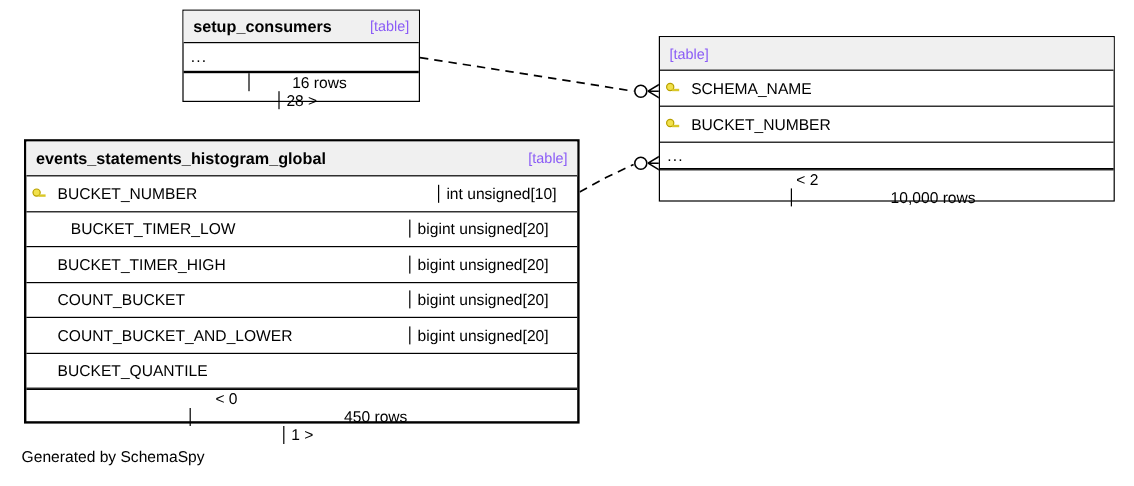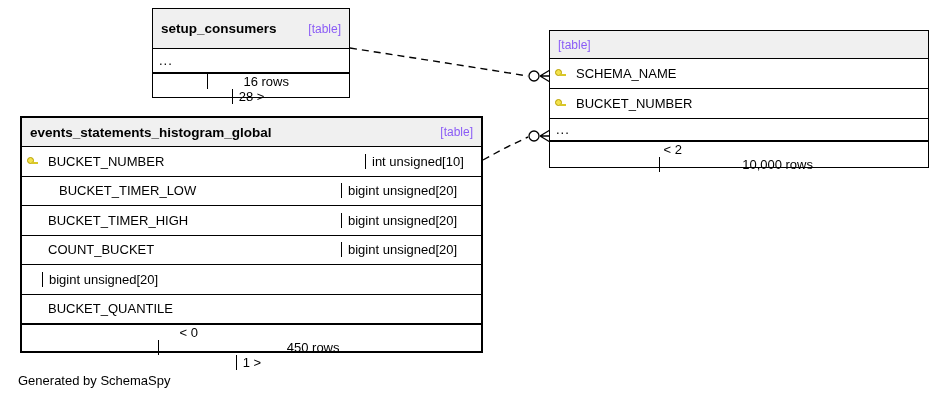--- a/index.html
+++ b/index.html
@@ -152,21 +152,21 @@
     <path d="M 350 48 L 440 62 L 528 76" stroke="#000000" stroke-width="1.4" fill="none" stroke-dasharray="7,5"></path>
     <circle cx="534" cy="76" r="5" fill="#ffffff" stroke="#000000" stroke-width="1.3"></circle>
     <path d="M 540 76 L 550 70 M 540 76 L 550 82 M 540 76 L 550 76" stroke="#000000" stroke-width="1.3" fill="none"></path>
 
     <path d="M 483 160 L 505 148 L 528 137" stroke="#000000" stroke-width="1.4" fill="none" stroke-dasharray="7,5"></path>
     <circle cx="534" cy="136" r="5" fill="#ffffff" stroke="#000000" stroke-width="1.3"></circle>
     <path d="M 540 136 L 550 130 M 540 136 L 550 142 M 540 136 L 550 136" stroke="#000000" stroke-width="1.3" fill="none"></path>
   </svg>
 
   <div class="table-box" style="left:152px; top:8px; width:198px;">
-    <div class="tbl-header" style="height:40px;">
+    <div class="tbl-header" style="height:27px;">
       <span class="tbl-name">setup_consumers</span>
       <span class="tbl-tag">[table]</span>
     </div>
     <div class="row" style="height:24px;">
       <div class="cell colname ellipsis-row">...</div>
     </div>
     <div class="footer-row" style="height:24px;">
       <div class="f-left" style="width:63px;"></div>
       <div class="f-mid" style="width:75px;">16 rows</div>
       <div class="f-right" style="flex:1 1 auto;">28 &gt;</div>
@@ -223,20 +223,21 @@
       <div class="cell colname">BUCKET_TIMER_HIGH</div>
       <div class="cell coltype" style="width:140px;">bigint unsigned[20]</div>
     </div>
     <div class="row" style="height:29.5px;">
       <div class="keycell"></div>
       <div class="cell colname">COUNT_BUCKET</div>
       <div class="cell coltype" style="width:140px;">bigint unsigned[20]</div>
     </div>
     <div class="row" style="height:29.5px;">
       <div class="keycell"></div>
+      <div class="cell colname">COUNT_BUCKET_AND_LOWER</div>
       <div class="cell coltype" style="width:140px;">bigint unsigned[20]</div>
     </div>
     <div class="row" style="height:29.5px;">
       <div class="keycell"></div>
       <div class="cell colname">BUCKET_QUANTILE</div>
     </div>
 
     <div class="footer-row" style="height:27px;">
       <div class="f-left" style="width:144px;">&lt; 0</div>
       <div class="f-mid" style="width:175px;">450 rows</div>

